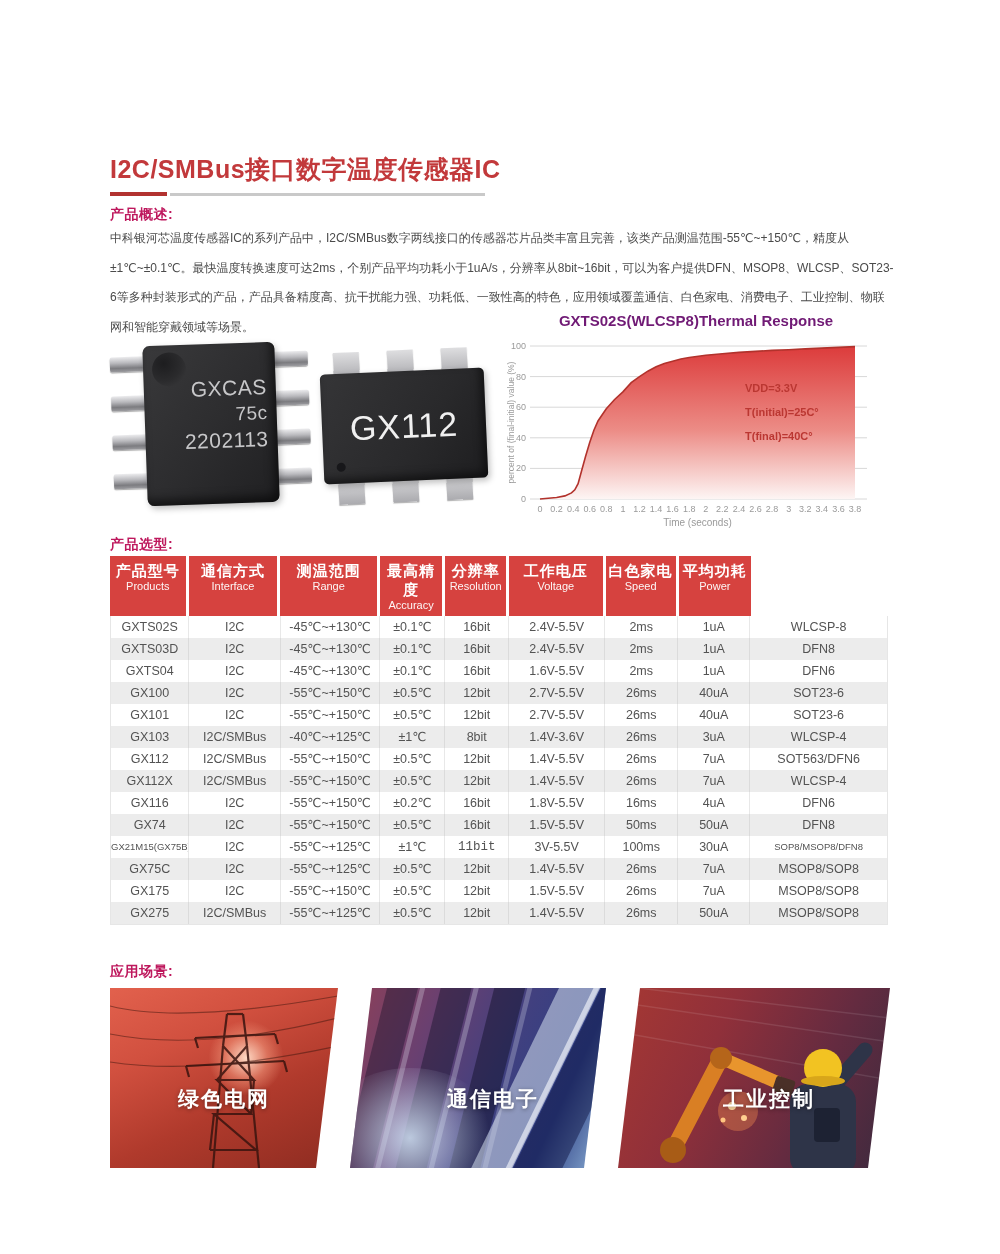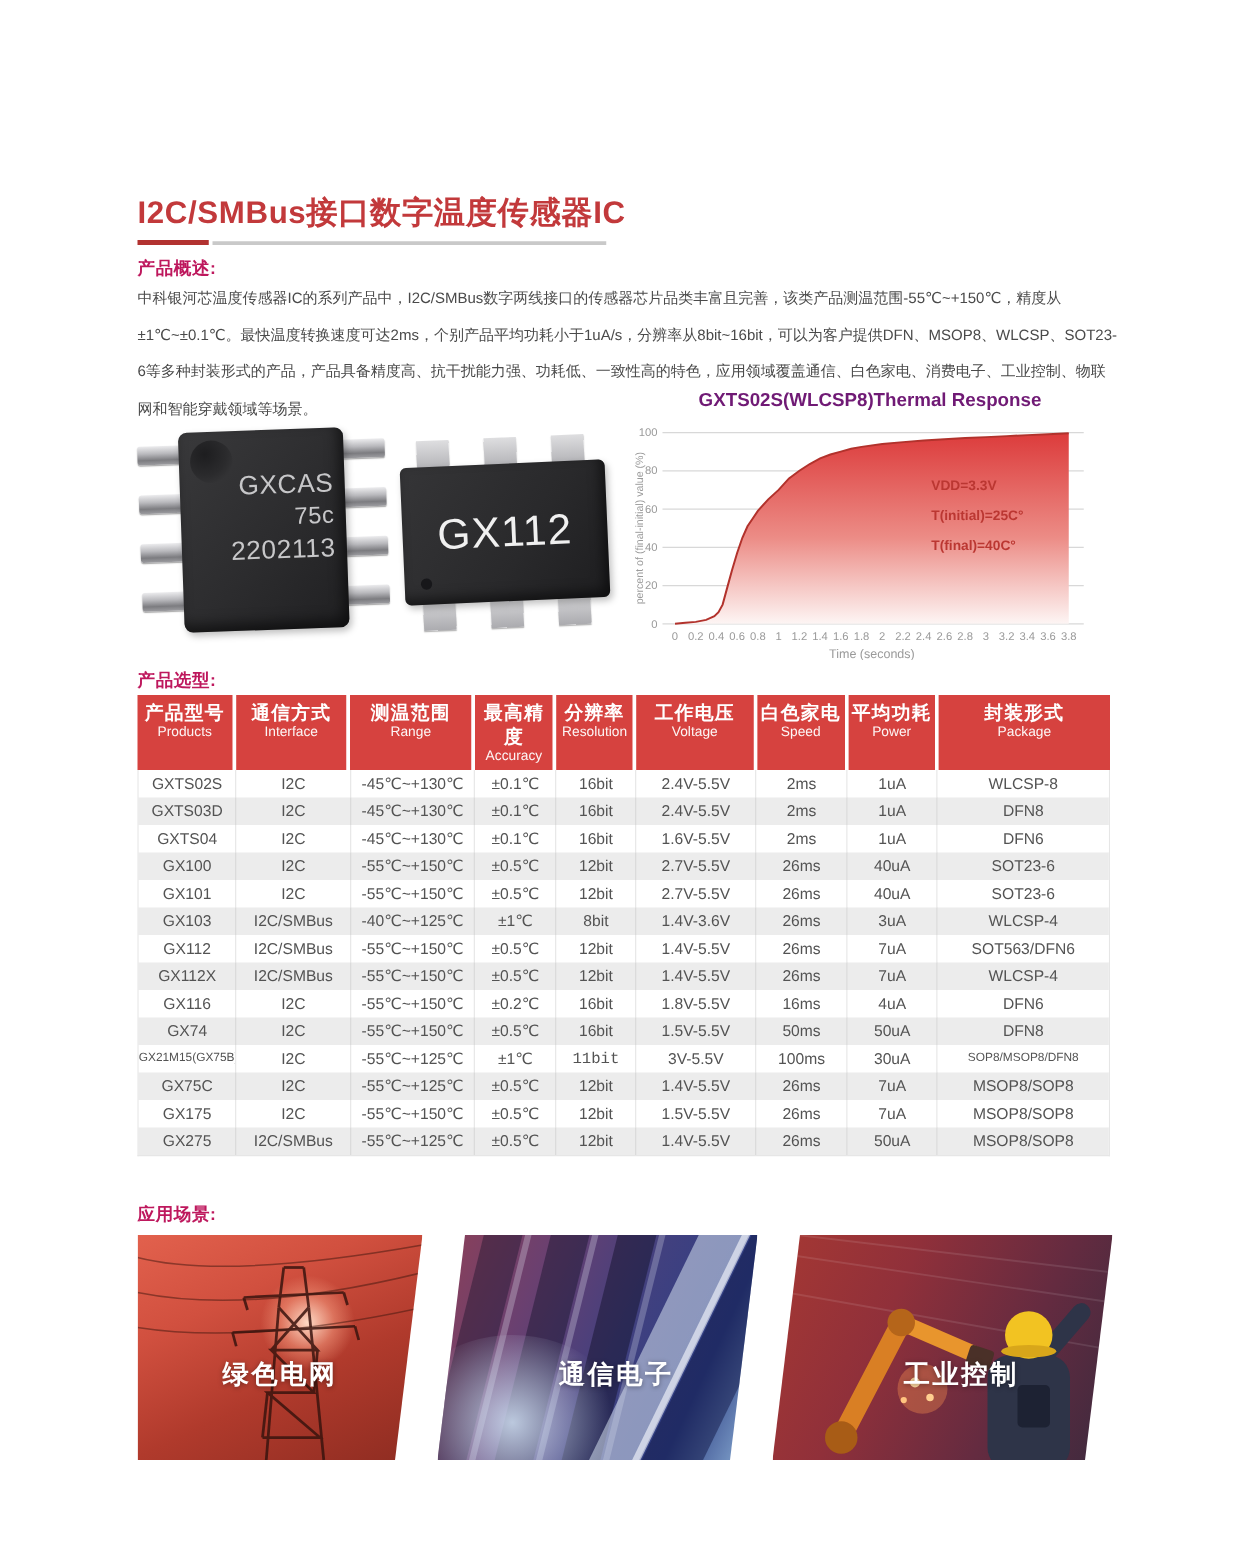--- a/index.html
+++ b/index.html
@@ -216,24 +216,20 @@
           <div class="en">Voltage</div>
         </div>
         <div class="th" style="width: 9.4%;">
           <div class="zh">白色家电</div>
           <div class="en">Speed</div>
         </div>
         <div class="th" style="width: 9.3%;">
           <div class="zh">平均功耗</div>
           <div class="en">Power</div>
         </div>
-        <div class="th" style="width: 17.6%;">
-          <div class="zh">封装形式</div>
-          <div class="en">Package</div>
-        </div>
       </div>
     <div class="tbody" id="tbody">
         <div class="tr">
           <div class="td" style="width: 10.1%;">GXTS02S</div>
           <div class="td" style="width: 11.8%;">I2C</div>
           <div class="td" style="width: 12.8%;">-45℃~+130℃</div>
           <div class="td" style="width: 8.4%;">±0.1℃</div>
           <div class="td" style="width: 8.2%;">16bit</div>
           <div class="td" style="width: 12.4%;">2.4V-5.5V</div>
           <div class="td" style="width: 9.4%;">2ms</div>

